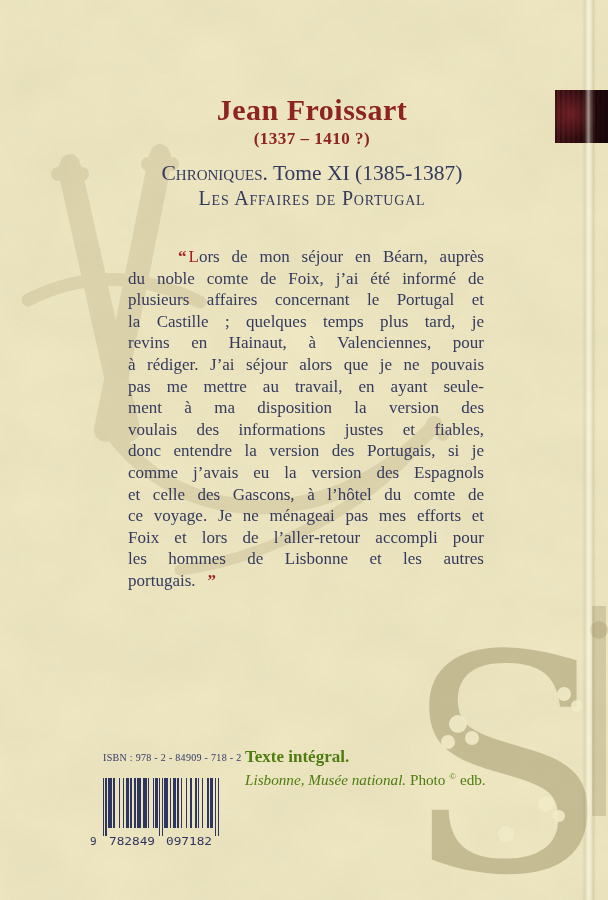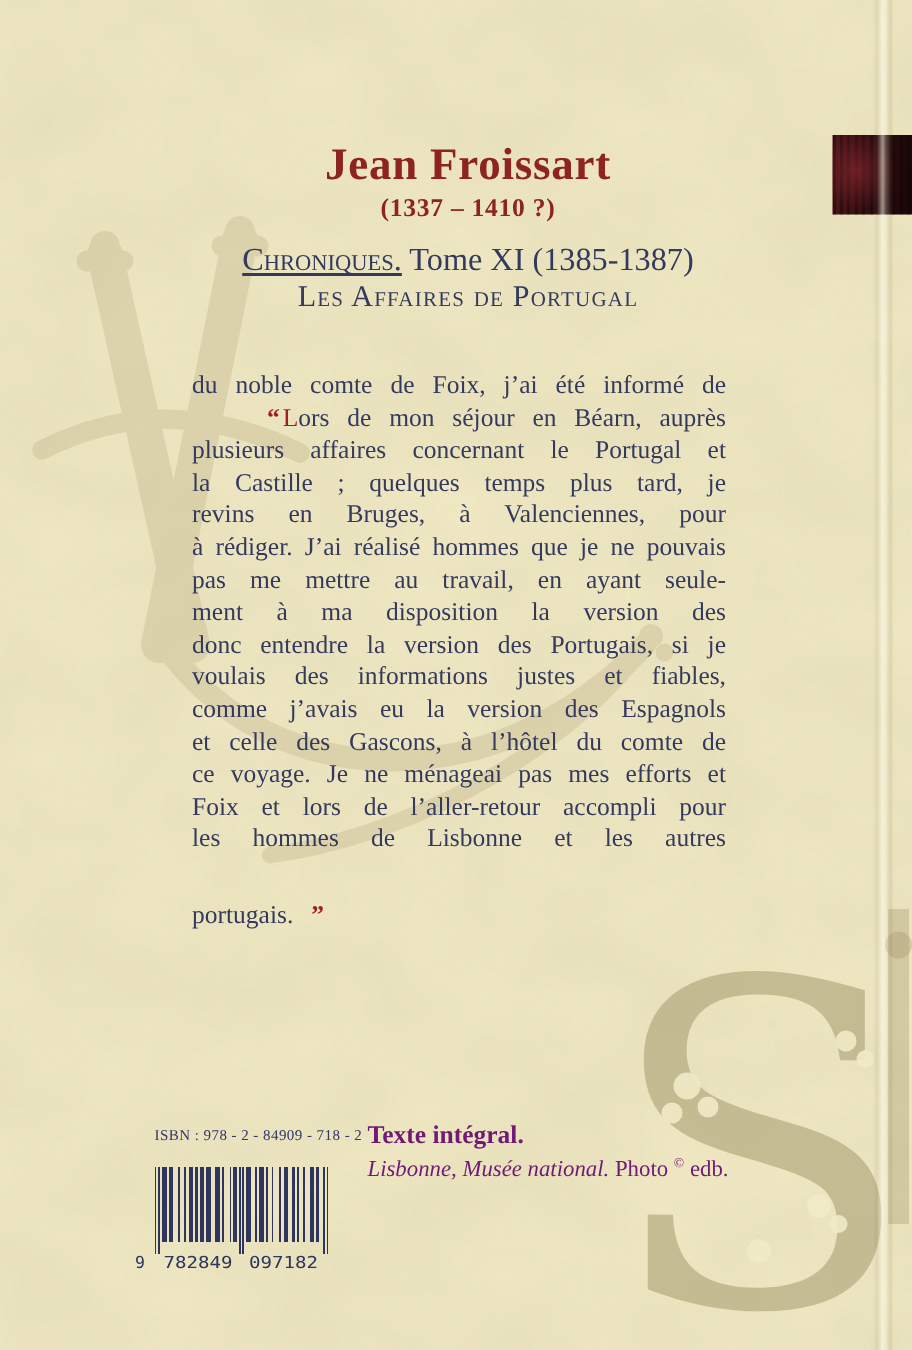--- a/index.html
+++ b/index.html
@@ -23,34 +23,34 @@
     position:absolute;left:582px;top:0;width:14px;height:900px;z-index:6;pointer-events:none;
     background:linear-gradient(90deg,
       rgba(120,110,70,0) 0%, rgba(120,110,70,.10) 18%,
       rgba(255,252,238,.55) 46%, rgba(255,252,238,.28) 62%,
       rgba(120,110,70,.14) 82%, rgba(120,110,70,0) 100%);
   }
   .heading{position:absolute;top:94px;left:0;width:608px;text-align:center;z-index:3;transform:translateX(8px);}
   .author{font-size:30px;line-height:32px;font-weight:bold;color:#8e2422;letter-spacing:.5px;}
   .dates{font-size:17px;margin-top:3px;color:#8e2422;font-weight:bold;letter-spacing:.5px;}
   .series{font-size:21.5px;margin-top:12px;color:#333a5e;}
-  .sc{font-variant:small-caps;text-decoration:underline;}
+  .sc{font-variant:small-caps;}
   .subtitle{font-size:20px;margin-top:1px;color:#333a5e;font-variant:small-caps;letter-spacing:.8px;}
   .quote{position:absolute;left:128px;top:246px;width:356px;z-index:3;
     font-size:17px;line-height:21.6px;color:#343a5e;}
   .qline{text-align:justify;text-align-last:justify;}
   .qline.first{padding-left:50px;}
-  .qline.last{text-align:right;text-align-last:left;margin-top:29px;}
+  .qline.last{text-align:right;text-align-last:left;}
   .qmark{color:#9e1f1f;font-weight:bold;}
   .qmark.open{margin-right:2px;}
   .qmark.close{margin-left:12px;}
   .qcap{color:#9e1f1f;}
   .isbn{position:absolute;left:103px;top:752px;z-index:3;font-size:10px;color:#32386a;letter-spacing:.3px;}
   .barcode{position:absolute;left:89px;top:778px;z-index:3;}
-  .footer-right{position:absolute;left:245px;top:746px;width:270px;z-index:3;color:#701a75;}
+  .footer-right{position:absolute;left:245px;top:746px;width:270px;z-index:3;color:#4d7c0f;}
   .edition{font-weight:bold;font-size:17px;line-height:22px;}
   .credit{font-size:15.2px;line-height:24.5px;}
   .italic{font-style:italic;}
   sup{vertical-align:super;font-size:60%;line-height:0;}
 </style>
 </head>
 <body>
 
 <div class="cover">
 
@@ -106,30 +106,30 @@
   <div class="photo-frag"></div>
 
   <div class="heading">
     <div class="author">Jean Froissart</div>
     <div class="dates">(1337 – 1410 ?)</div>
     <div class="series"><span class="sc">Chroniques.</span><span> Tome XI (1385-1387)</span></div>
     <div class="subtitle">Les Affaires de Portugal</div>
   </div>
 
   <div class="quote">
+    <div class="qline first"><span class="qmark open">“</span><span class="qcap">L</span><span>ors de mon séjour en Béarn, auprès</span></div>
     <div class="qline">du noble comte de Foix, j’ai été informé de</div>
-    <div class="qline first"><span class="qmark open">“</span><span class="qcap">L</span><span>ors de mon séjour en Béarn, auprès</span></div>
     <div class="qline">plusieurs affaires concernant le Portugal et</div>
     <div class="qline">la Castille ; quelques temps plus tard, je</div>
-    <div class="qline">revins en Bruges, à Valenciennes, pour</div>
-    <div class="qline">à rédiger. J’ai réalisé hommes que je ne pouvais</div>
+    <div class="qline">revins en Hainaut, à Valenciennes, pour</div>
+    <div class="qline">à rédiger. J’ai séjour alors que je ne pouvais</div>
     <div class="qline">pas me mettre au travail, en ayant seule-</div>
     <div class="qline">ment à ma disposition la version des</div>
+    <div class="qline">voulais des informations justes et fiables,</div>
     <div class="qline">donc entendre la version des Portugais, si je</div>
-    <div class="qline">voulais des informations justes et fiables,</div>
     <div class="qline">comme j’avais eu la version des Espagnols</div>
     <div class="qline">et celle des Gascons, à l’hôtel du comte de</div>
     <div class="qline">ce voyage. Je ne ménageai pas mes efforts et</div>
     <div class="qline">Foix et lors de l’aller-retour accompli pour</div>
     <div class="qline">les hommes de Lisbonne et les autres</div>
     <div class="qline last"><span>portugais.</span><span class="qmark close">”</span></div>
   </div>
 
   <div class="isbn">ISBN : 978 - 2 - 84909 - 718 - 2</div>
   <div class="barcode"><svg width="140" height="70" viewBox="-14 0 140 70" shape-rendering="crispEdges">

